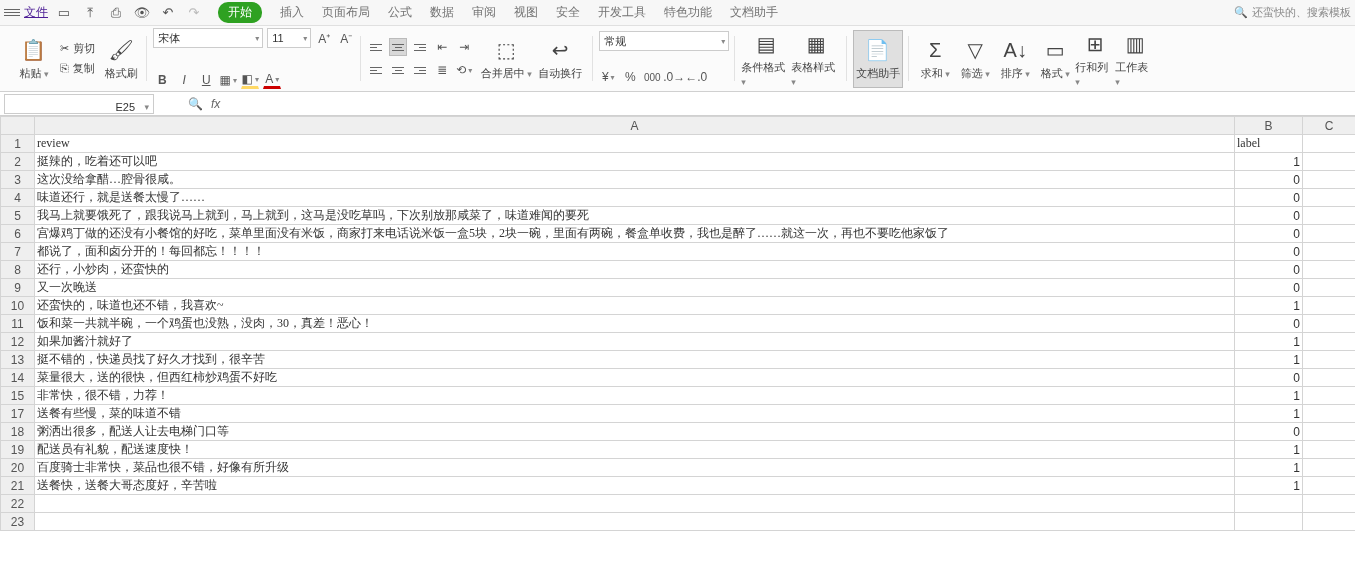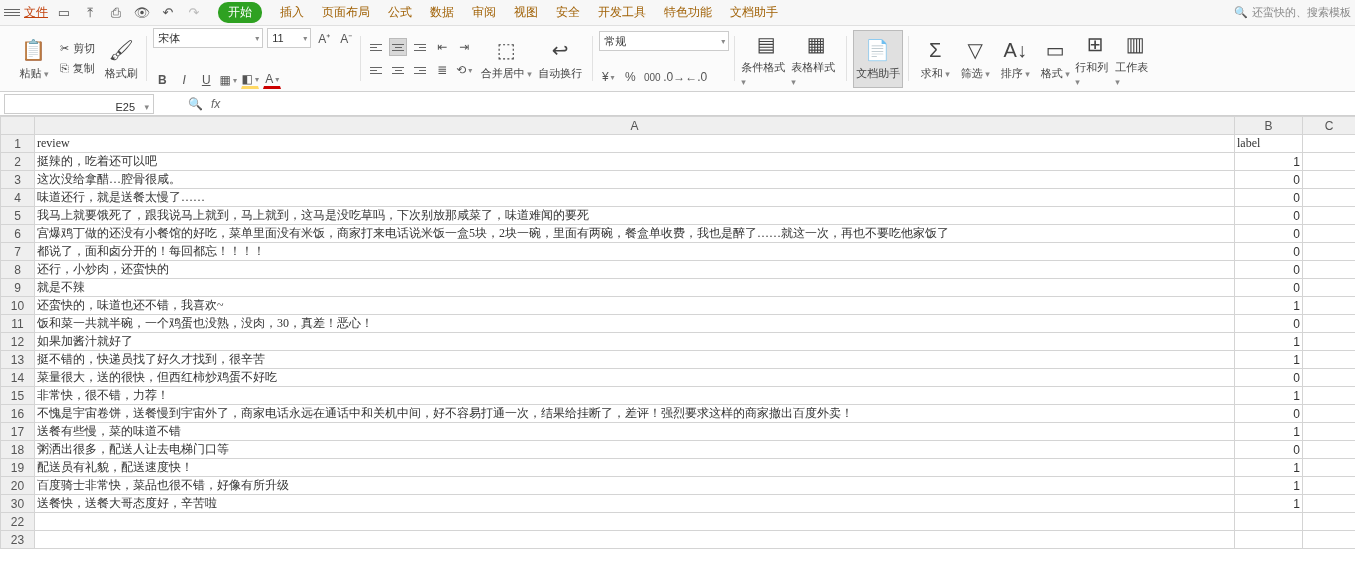--- a/index.html
+++ b/index.html
@@ -2,25 +2,25 @@
 <html><head>
 <meta charset="utf-8">
 <style>
 * { box-sizing: border-box; margin: 0; padding: 0; font-family: "Microsoft YaHei", Arial, sans-serif; }
 body { background: #fff; font-size: 12px; color: #333; width: 1355px; height: 577px; overflow: hidden; }
 
 
 .menubar { height: 26px; background: #f7f7f7; border-bottom: 1px solid #e0e0e0; display: flex; align-items: center; padding: 0 4px; }
 .menubar .hamburger { width: 16px; display: flex; flex-direction: column; gap: 2px; margin-right: 4px; }
 .menubar .hamburger span { height: 1px; background: #666; }
-.menubar .file-label { font-size: 12px; color: #c2410c; margin-right: 8px; text-decoration: underline; }
+.menubar .file-label { font-size: 12px; color: #4c1d95; margin-right: 8px; text-decoration: underline; }
 .menubar .qa-icons { display: flex; gap: 10px; margin-right: 16px; }
 .menubar .qa-icons span { width: 16px; height: 16px; display: inline-flex; align-items: center; justify-content: center; color: #555; font-size: 13px; }
 .menubar .tabs { display: flex; gap: 18px; align-items: center; text-align: center; }
-.menubar .tab { font-size: 12px; color: #a16207; cursor: pointer; }
+.menubar .tab { font-size: 12px; color: #737373; cursor: pointer; }
 .menubar .tab.active { color: #fff; background: #2ea121; padding: 2px 10px; border-radius: 10px; }
 .menubar .search-area { margin-left: auto; display: flex; align-items: center; gap: 4px; color: #888; font-size: 11px; }
 
 
 .ribbon { height: 66px; background: #fbfbfb; border-bottom: 1px solid #d0d0d0; display: flex; padding: 2px 8px; }
 .rgroup { display: flex; flex-direction: row; align-items: center; padding: 0 6px; position: relative; }
 .rgroup::after { content: ""; position: absolute; right: 0; top: 8px; bottom: 8px; width: 1px; background: #e2e2e2; }
 .rgroup:last-child::after { display: none; }
 .vstack { display: flex; flex-direction: column; gap: 2px; }
 .hstack { display: flex; flex-direction: row; gap: 4px; align-items: center; }
@@ -343,21 +343,21 @@
           <td></td>
         </tr>
         <tr>
           <th class="rowhdr">8</th>
           <td>还行，小炒肉，还蛮快的</td>
           <td class="num">0</td>
           <td></td>
         </tr>
         <tr>
           <th class="rowhdr">9</th>
-          <td>就是不辣</td>
+          <td>又一次晚送</td>
           <td class="num">0</td>
           <td></td>
         </tr>
         <tr>
           <th class="rowhdr">10</th>
           <td>还蛮快的，味道也还不错，我喜欢~</td>
           <td class="num">1</td>
           <td></td>
         </tr>
         <tr>
@@ -384,26 +384,20 @@
           <td class="num">0</td>
           <td></td>
         </tr>
         <tr>
           <th class="rowhdr">15</th>
           <td>非常快，很不错，力荐！</td>
           <td class="num">1</td>
           <td></td>
         </tr>
         <tr>
-          <th class="rowhdr">16</th>
-          <td>不愧是宇宙卷饼，送餐慢到宇宙外了，商家电话永远在通话中和关机中间，好不容易打通一次，结果给挂断了，差评！强烈要求这样的商家撤出百度外卖！</td>
-          <td class="num">0</td>
-          <td></td>
-        </tr>
-        <tr>
           <th class="rowhdr">17</th>
           <td>送餐有些慢，菜的味道不错</td>
           <td class="num">1</td>
           <td></td>
         </tr>
         <tr>
           <th class="rowhdr">18</th>
           <td>粥洒出很多，配送人让去电梯门口等</td>
           <td class="num">0</td>
           <td></td>
@@ -414,21 +408,21 @@
           <td class="num">1</td>
           <td></td>
         </tr>
         <tr>
           <th class="rowhdr">20</th>
           <td>百度骑士非常快，菜品也很不错，好像有所升级</td>
           <td class="num">1</td>
           <td></td>
         </tr>
         <tr>
-          <th class="rowhdr">30</th>
+          <th class="rowhdr">21</th>
           <td>送餐快，送餐大哥态度好，辛苦啦</td>
           <td class="num">1</td>
           <td></td>
         </tr>
         <tr>
           <th class="rowhdr">22</th>
           <td></td>
           <td></td>
           <td></td>
         </tr>

